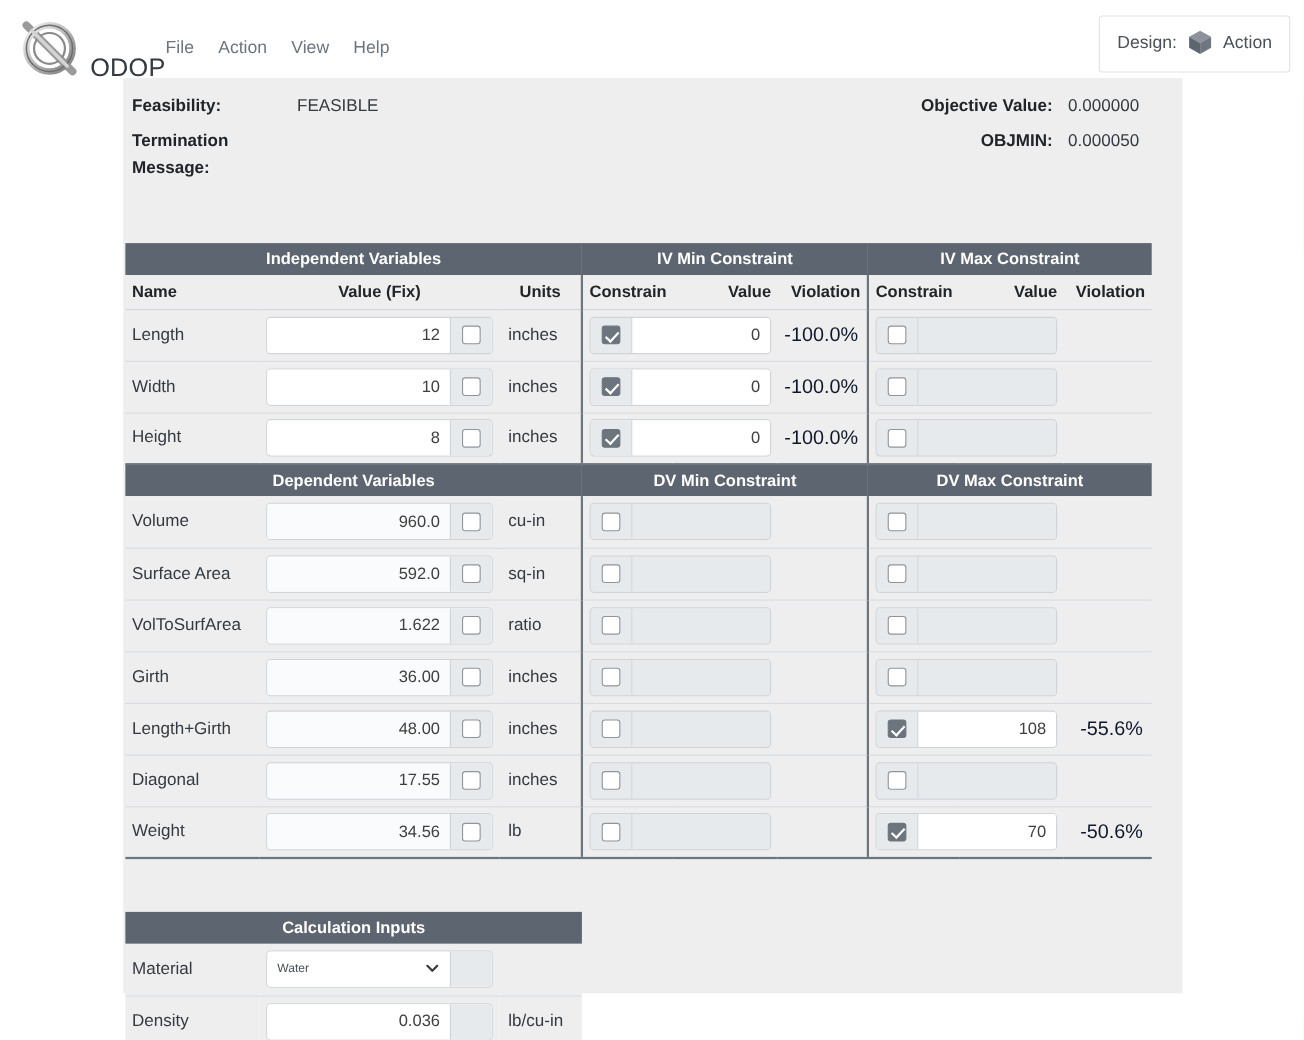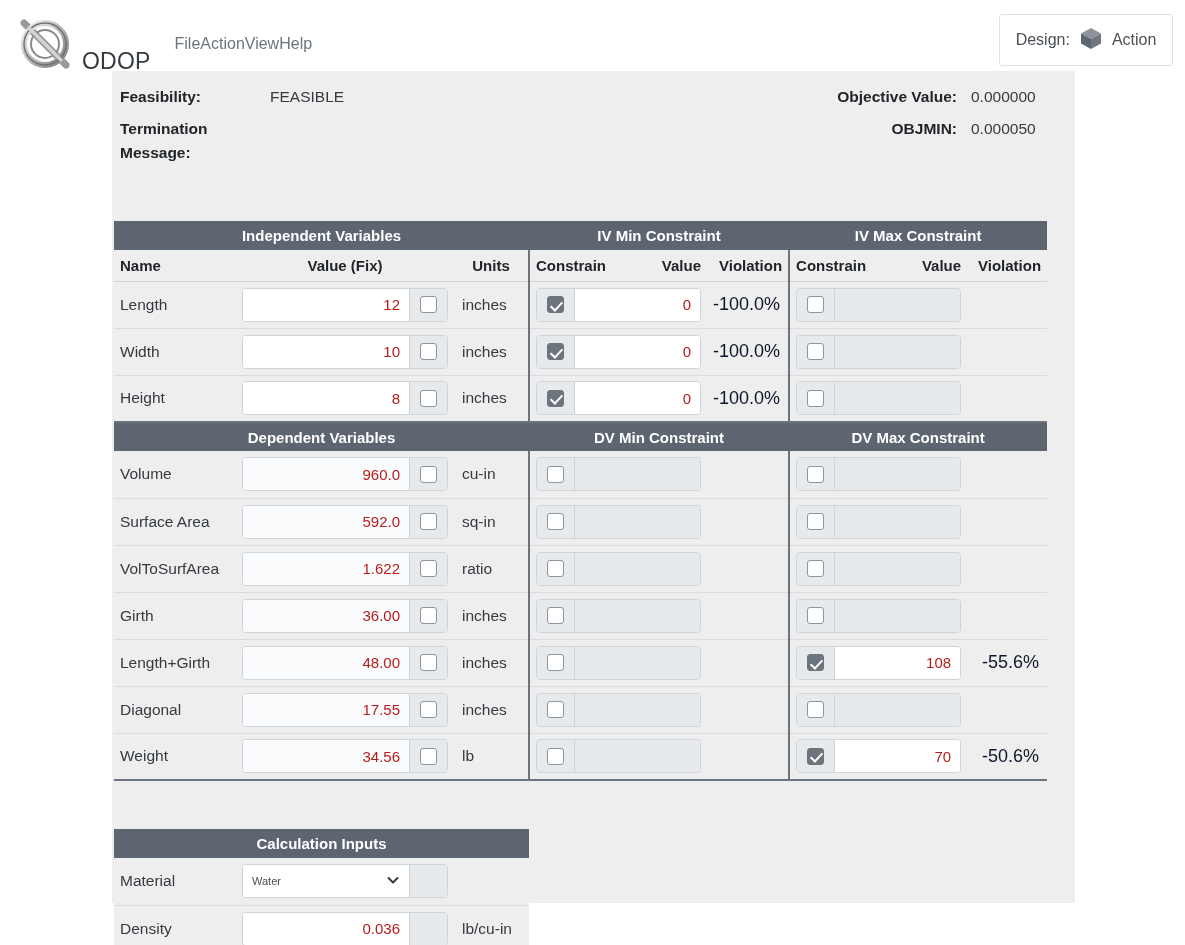--- a/index.html
+++ b/index.html
@@ -32,21 +32,21 @@
     display: flex; align-items: center; justify-content: center;
   }
   .brand-name {
     font-size: 23px;
     color: #343a40;
     letter-spacing: .2px;
   }
   .menu {
     display: flex;
     align-items: center;
-    margin-left: 24px;
+    gap: 22px;
   }
   .menu-item {
     font-size: 16px;
     color: #6c757d;
     cursor: pointer;
     padding: 2px 0;
   }
 
   .design-box {
     position: absolute;
@@ -188,21 +188,21 @@
     background: #e6eaed;
     border-color: #ced4da;
   }
   .ifield {
     flex: 1 1 auto;
     display: flex;
     align-items: center;
     justify-content: flex-end;
     padding: 0 9px;
     background: #ffffff;
-    color: #b91c1c;
+    color: #404040;
     font-size: 15px;
     min-width: 0;
   }
   .ifield.soft { background: #fafbfc; }
   .ifield.blank { background: #e6eaed; }
   .addon {
     flex: 0 0 auto;
     width: 38px;
     background: #e6eaed;
     border-left: 1px solid #ced4da;

